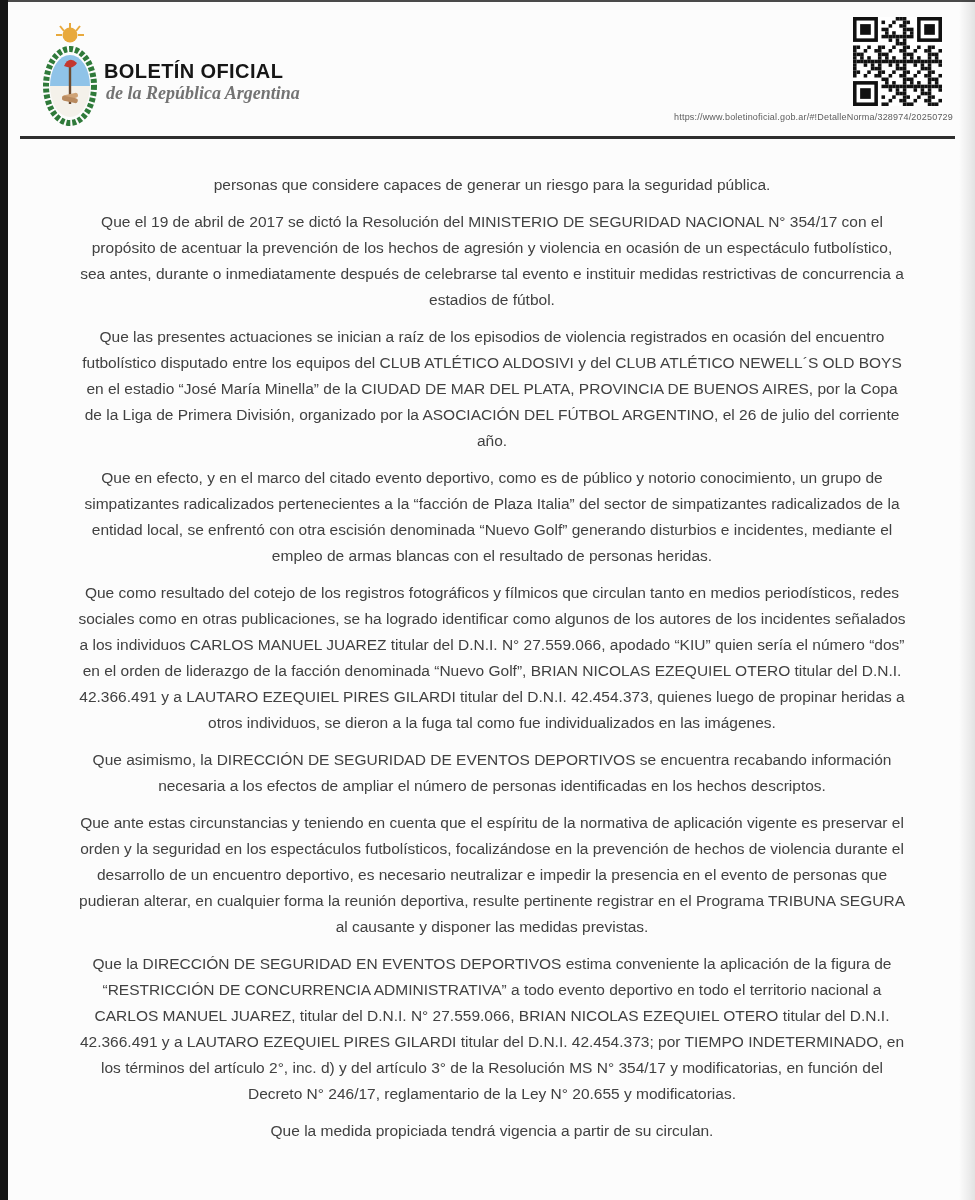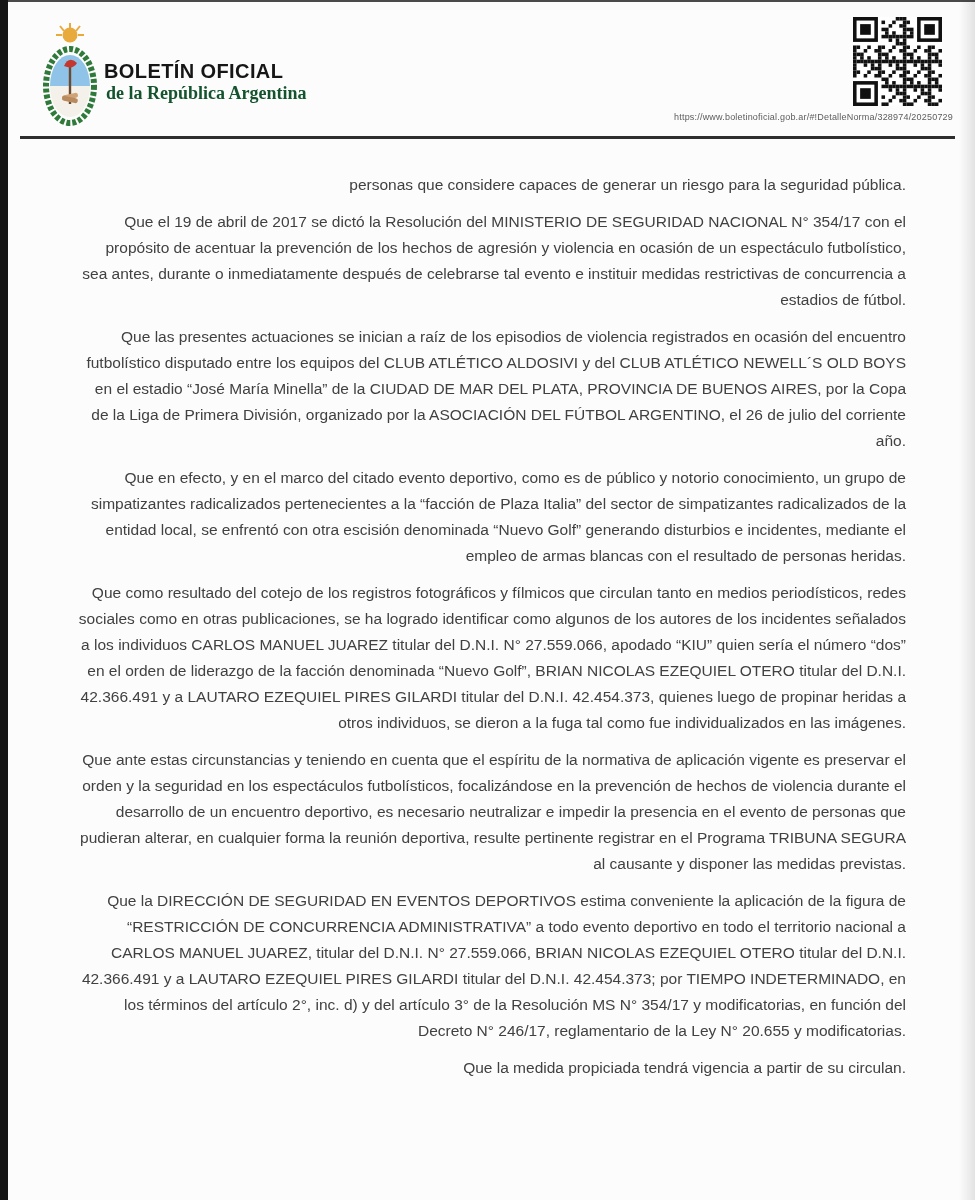--- a/index.html
+++ b/index.html
@@ -16,32 +16,32 @@
   .right-shade{position:absolute;right:0;top:0;width:16px;height:100%;
     background:linear-gradient(to right,rgba(0,0,0,0),rgba(0,0,0,0.10));pointer-events:none;}
   .header{position:absolute;left:0;top:0;width:100%;height:140px;}
   .coat{position:absolute;left:38px;top:22px;width:64px;height:108px;}
   .brand-title{
     position:absolute;left:104px;top:52px;
     font-size:20px;font-weight:bold;color:#161616;letter-spacing:0.4px;white-space:nowrap;margin-top:8px;
   }
   .brand-subtitle{
     position:absolute;left:106px;top:83px;
-    font-family:"Liberation Serif",serif;font-weight:bold;
-    font-size:18px;color:#14532d;white-space:nowrap;
+    font-family:"Liberation Serif",serif;font-style:italic;font-weight:bold;
+    font-size:18px;color:#737373;white-space:nowrap;
   }
   .qr{position:absolute;left:853px;top:17px;width:89px;height:89px;background:#fff;}
   .url{
     position:absolute;right:22px;top:112px;
     font-size:9px;color:#5c5c5c;letter-spacing:0.2px;white-space:nowrap;text-align:center;
   }
   .divider{position:absolute;left:20px;right:20px;top:136px;height:3px;background:#2e2e2e;}
   .content{
     position:absolute;left:78px;top:172px;width:828px;
-    color:#414141;font-size:15.5px;line-height:26px;text-align:right;
+    color:#414141;font-size:15.5px;line-height:26px;text-align:center;
   }
   .content p{margin:0 0 11px 0;}
 </style>
 </head>
 <body>
 
 <div class="page">
 
   <div class="top-line"></div>
   <div class="left-bar"></div>
@@ -308,18 +308,19 @@
 
     <div class="divider"></div>
   </div>
 
   <div class="content">
     <p>personas que considere capaces de generar un riesgo para la seguridad pública.</p>
     <p>Que el 19 de abril de 2017 se dictó la Resolución del MINISTERIO DE SEGURIDAD NACIONAL N° 354/17 con el propósito de acentuar la prevención de los hechos de agresión y violencia en ocasión de un espectáculo futbolístico, sea antes, durante o inmediatamente después de celebrarse tal evento e instituir medidas restrictivas de concurrencia a estadios de fútbol.</p>
     <p>Que las presentes actuaciones se inician a raíz de los episodios de violencia registrados en ocasión del encuentro futbolístico disputado entre los equipos del CLUB ATLÉTICO ALDOSIVI y del CLUB ATLÉTICO NEWELL´S OLD BOYS en el estadio “José María Minella” de la CIUDAD DE MAR DEL PLATA, PROVINCIA DE BUENOS AIRES, por la Copa de la Liga de Primera División, organizado por la ASOCIACIÓN DEL FÚTBOL ARGENTINO, el 26 de julio del corriente año.</p>
     <p>Que en efecto, y en el marco del citado evento deportivo, como es de público y notorio conocimiento, un grupo de simpatizantes radicalizados pertenecientes a la “facción de Plaza Italia” del sector de simpatizantes radicalizados de la entidad local, se enfrentó con otra escisión denominada “Nuevo Golf” generando disturbios e incidentes, mediante el empleo de armas blancas con el resultado de personas heridas.</p>
     <p>Que como resultado del cotejo de los registros fotográficos y fílmicos que circulan tanto en medios periodísticos, redes sociales como en otras publicaciones, se ha logrado identificar como algunos de los autores de los incidentes señalados a los individuos CARLOS MANUEL JUAREZ titular del D.N.I. N° 27.559.066, apodado “KIU” quien sería el número “dos” en el orden de liderazgo de la facción denominada “Nuevo Golf”, BRIAN NICOLAS EZEQUIEL OTERO titular del D.N.I. 42.366.491 y a LAUTARO EZEQUIEL PIRES GILARDI titular del D.N.I. 42.454.373, quienes luego de propinar heridas a otros individuos, se dieron a la fuga tal como fue individualizados en las imágenes.</p>
+    <p>Que asimismo, la DIRECCIÓN DE SEGURIDAD DE EVENTOS DEPORTIVOS se encuentra recabando información necesaria a los efectos de ampliar el número de personas identificadas en los hechos descriptos.</p>
     <p>Que ante estas circunstancias y teniendo en cuenta que el espíritu de la normativa de aplicación vigente es preservar el orden y la seguridad en los espectáculos futbolísticos, focalizándose en la prevención de hechos de violencia durante el desarrollo de un encuentro deportivo, es necesario neutralizar e impedir la presencia en el evento de personas que pudieran alterar, en cualquier forma la reunión deportiva, resulte pertinente registrar en el Programa TRIBUNA SEGURA al causante y disponer las medidas previstas.</p>
     <p>Que la DIRECCIÓN DE SEGURIDAD EN EVENTOS DEPORTIVOS estima conveniente la aplicación de la figura de “RESTRICCIÓN DE CONCURRENCIA ADMINISTRATIVA” a todo evento deportivo en todo el territorio nacional a CARLOS MANUEL JUAREZ, titular del D.N.I. N° 27.559.066, BRIAN NICOLAS EZEQUIEL OTERO titular del D.N.I. 42.366.491 y a LAUTARO EZEQUIEL PIRES GILARDI titular del D.N.I. 42.454.373; por TIEMPO INDETERMINADO, en los términos del artículo 2°, inc. d) y del artículo 3° de la Resolución MS N° 354/17 y modificatorias, en función del Decreto N° 246/17, reglamentario de la Ley N° 20.655 y modificatorias.</p>
     <p>Que la medida propiciada tendrá vigencia a partir de su circulan.</p>
   </div>
 
 </div>
 
 </body></html>

